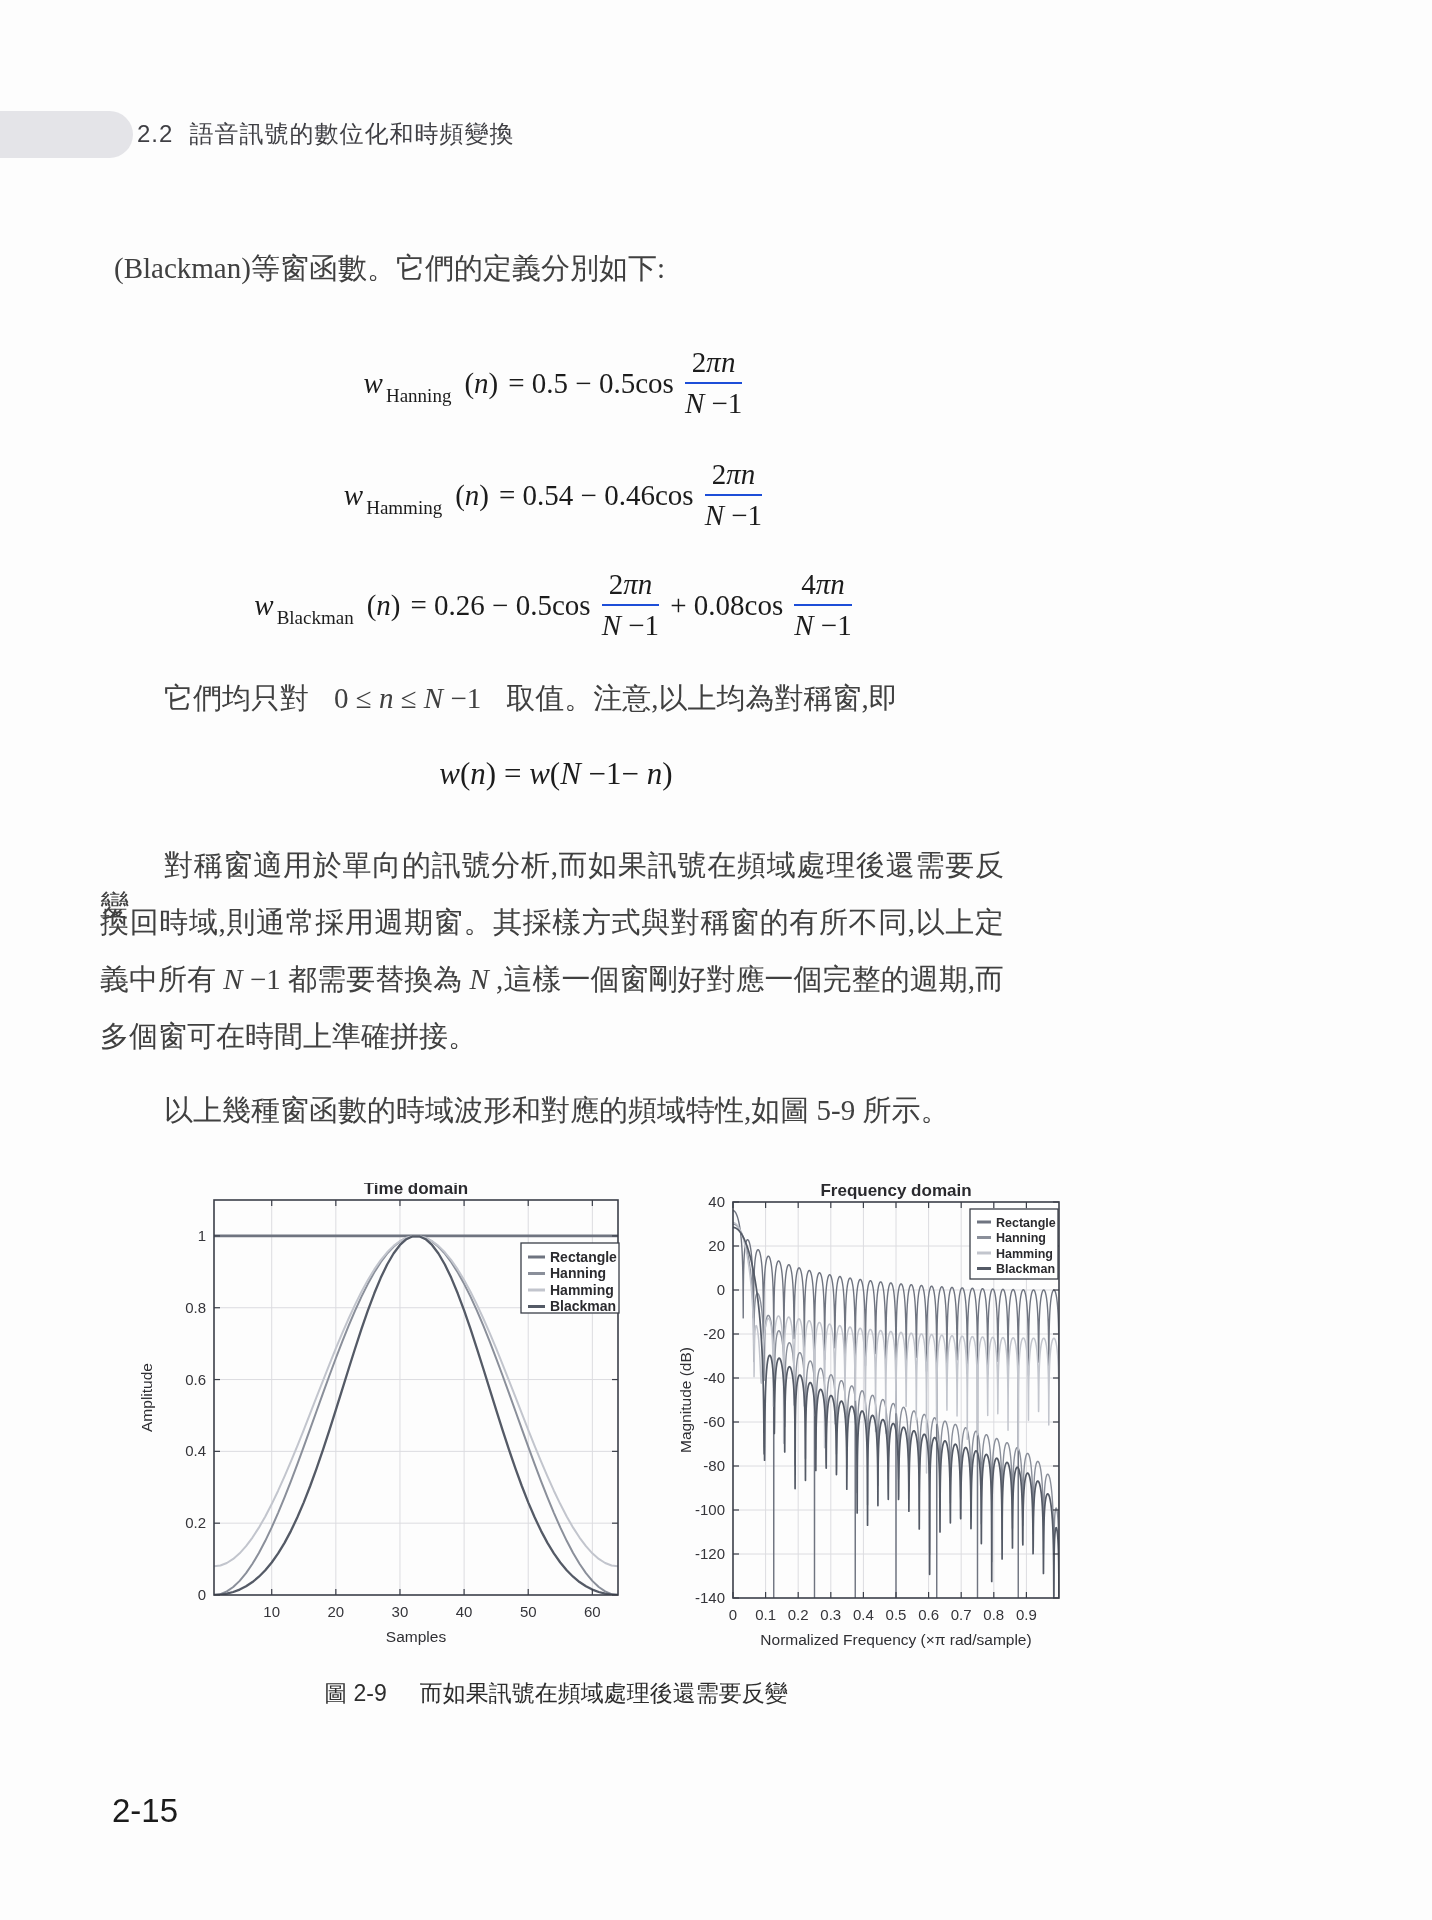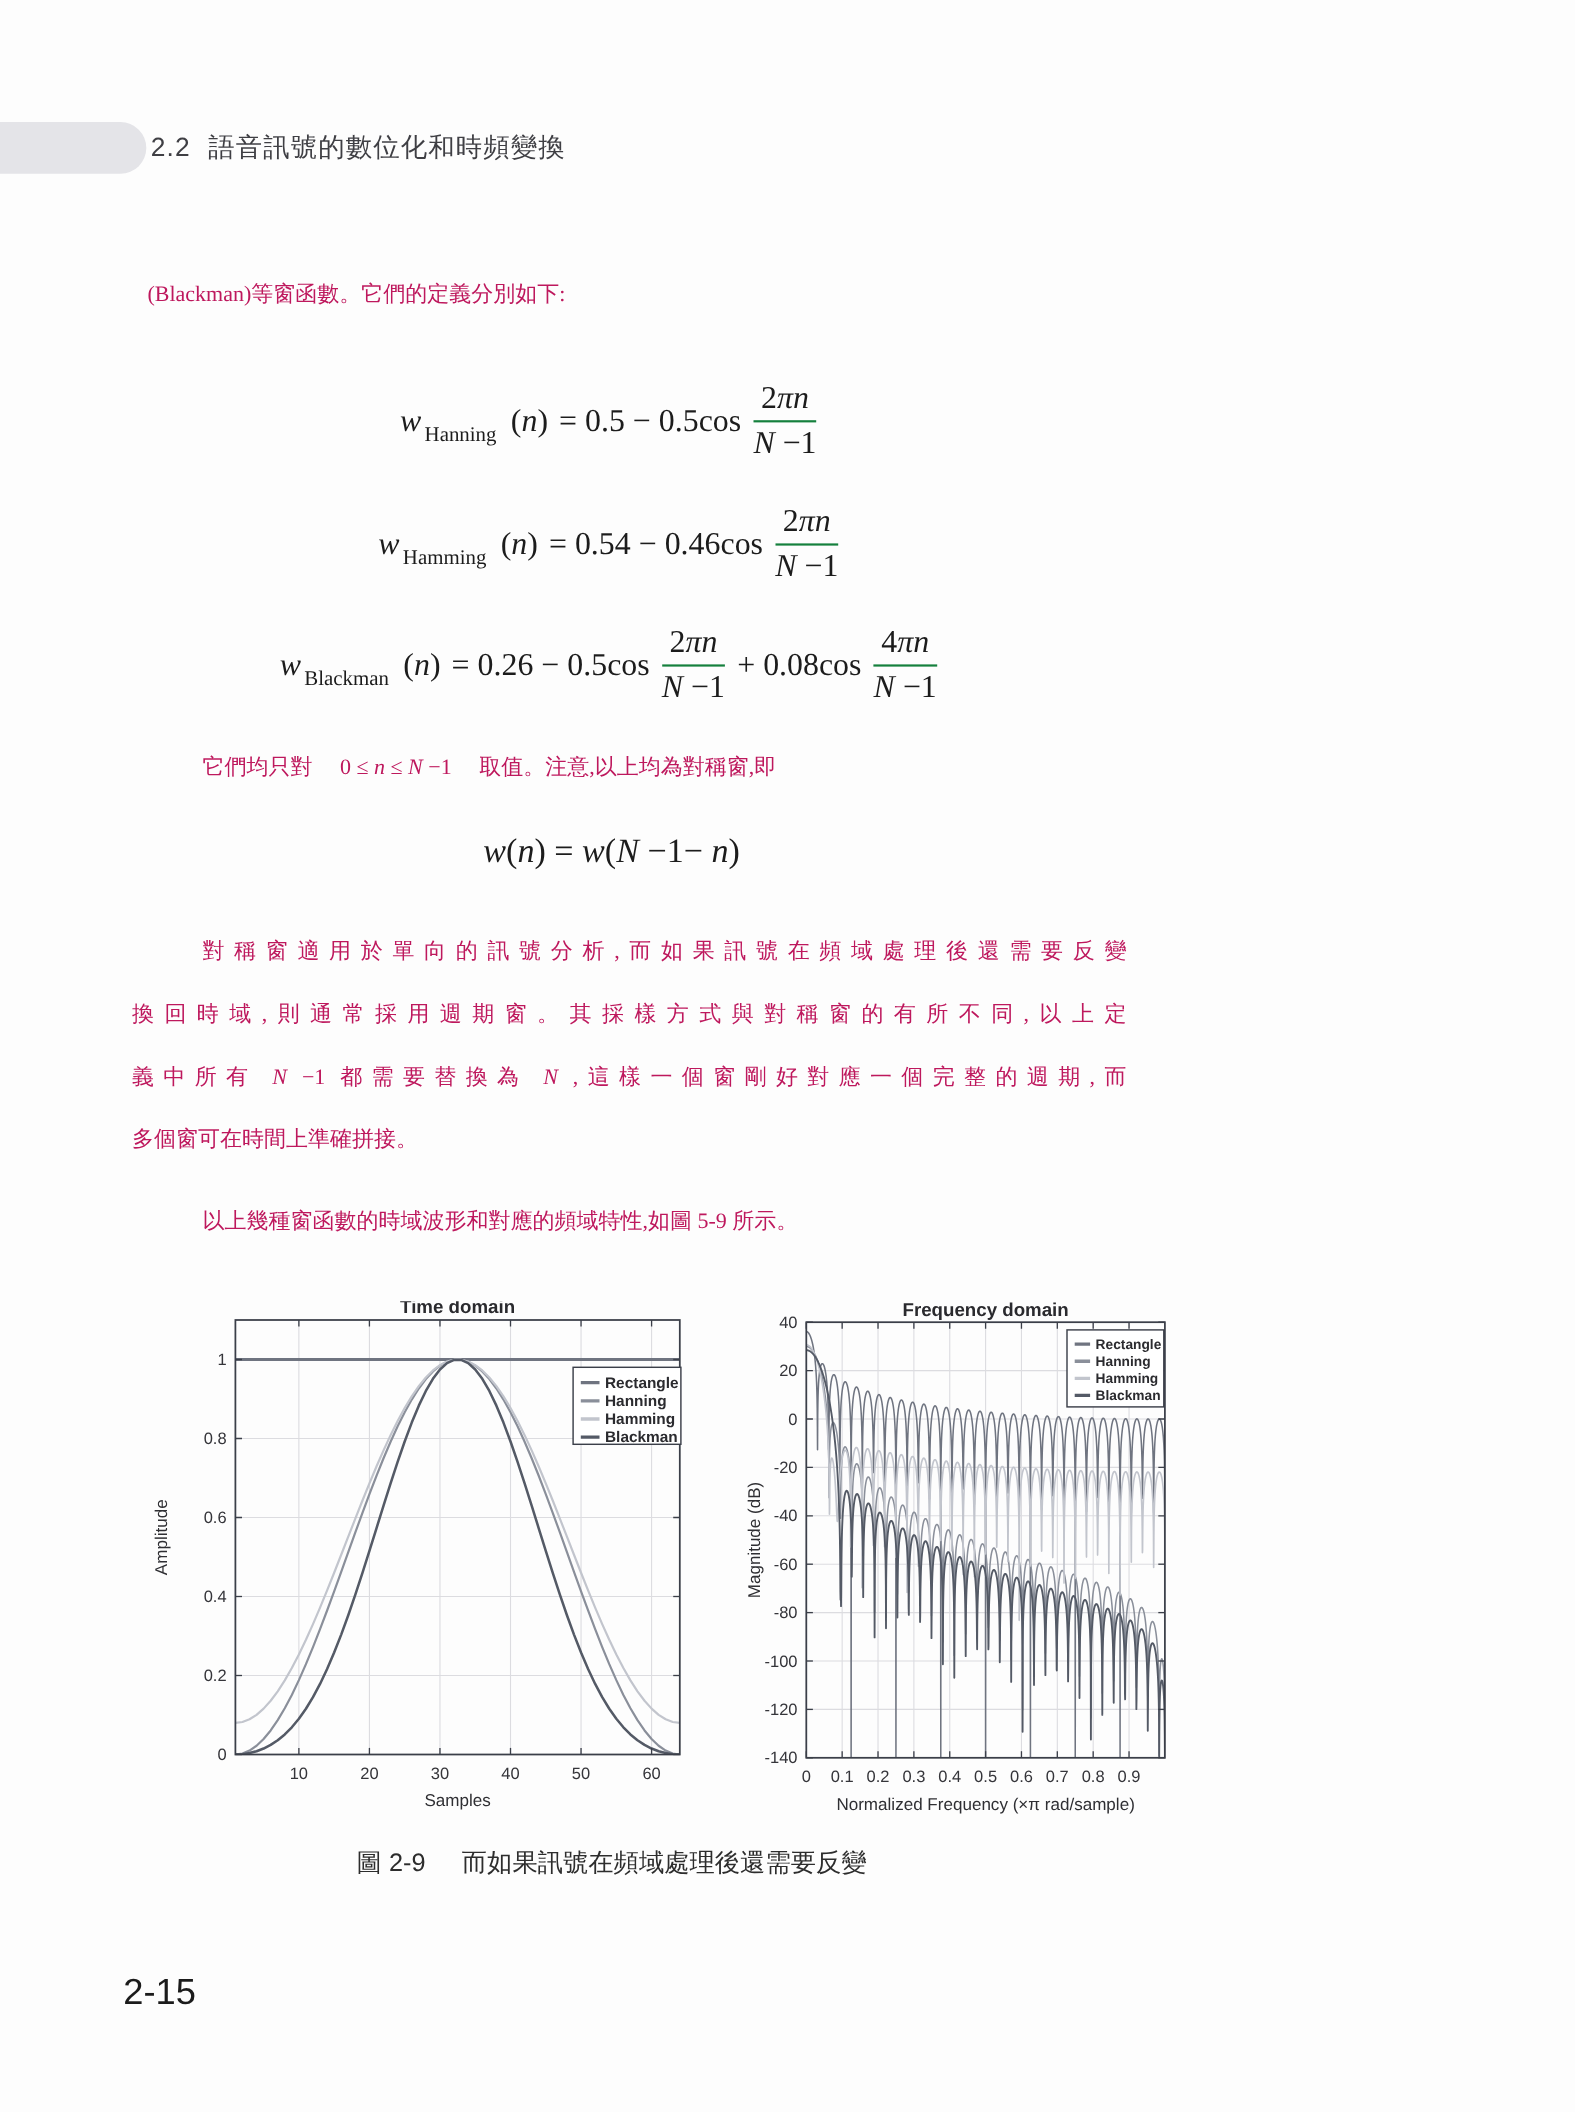--- a/index.html
+++ b/index.html
@@ -3,29 +3,29 @@
 <meta charset="utf-8">
 <style>
   html,body{margin:0;padding:0;background:#fdfdfd;}
   .page{position:relative;width:1424px;height:1920px;background:#fdfdfd;overflow:hidden;
         font-family:"Liberation Serif","DejaVu Serif",serif;color:#262626;}
   .header-tab{position:absolute;left:0;top:111px;width:133px;height:47px;background:#e4e4e8;
         border-radius:0 24px 24px 0;}
   .header{position:absolute;left:137px;top:118px;font-family:"Liberation Sans","DejaVu Sans",sans-serif;
         font-size:24px;color:#3f3f44;letter-spacing:1px;white-space:nowrap;}
   .header .sec{margin-right:16px;}
-  .para{position:absolute;left:120px;width:904px;font-size:20px;line-height:40px;color:#be185d;}
+  .para{position:absolute;left:100px;width:904px;font-size:29px;line-height:40px;color:#404040;}
   .j{text-align:justify;text-align-last:justify;}
   .formula{position:absolute;left:104px;width:904px;display:flex;justify-content:center;
         align-items:center;font-size:29px;color:#1c1c1c;}
   .fw{font-style:italic;margin-right:1px;}
   .fsub{font-size:19px;transform:translateY(13px);margin:0 8px 0 2px;}
   .fpart{margin:0 5px;white-space:pre;}
   .frac{display:inline-flex;flex-direction:column;align-items:center;margin:0 6px;line-height:1.08;}
-  .frac .num{padding:0 7px 3px;border-bottom:2px solid #15803d;}
+  .frac .num{padding:0 7px 3px;border-bottom:2px solid #1d4ed8;}
   .frac .den{padding-top:4px;}
   .inlmath{margin:0 25px;}
   .math i{font-style:italic;}
   .caption{position:absolute;left:104px;top:1678px;width:904px;text-align:center;
         font-family:"Liberation Sans","DejaVu Sans",sans-serif;font-size:23px;color:#2d2d2d;}
   .cap-label{margin-right:33px;}
   .page-num{position:absolute;left:112px;top:1792px;font-family:"Liberation Sans","DejaVu Sans",sans-serif;
         font-size:33px;color:#1b1b1b;}
   #chart-time{position:absolute;left:130px;top:1183px;width:560px;height:478px;}
   #chart-freq{position:absolute;left:676px;top:1183px;width:540px;height:478px;}

